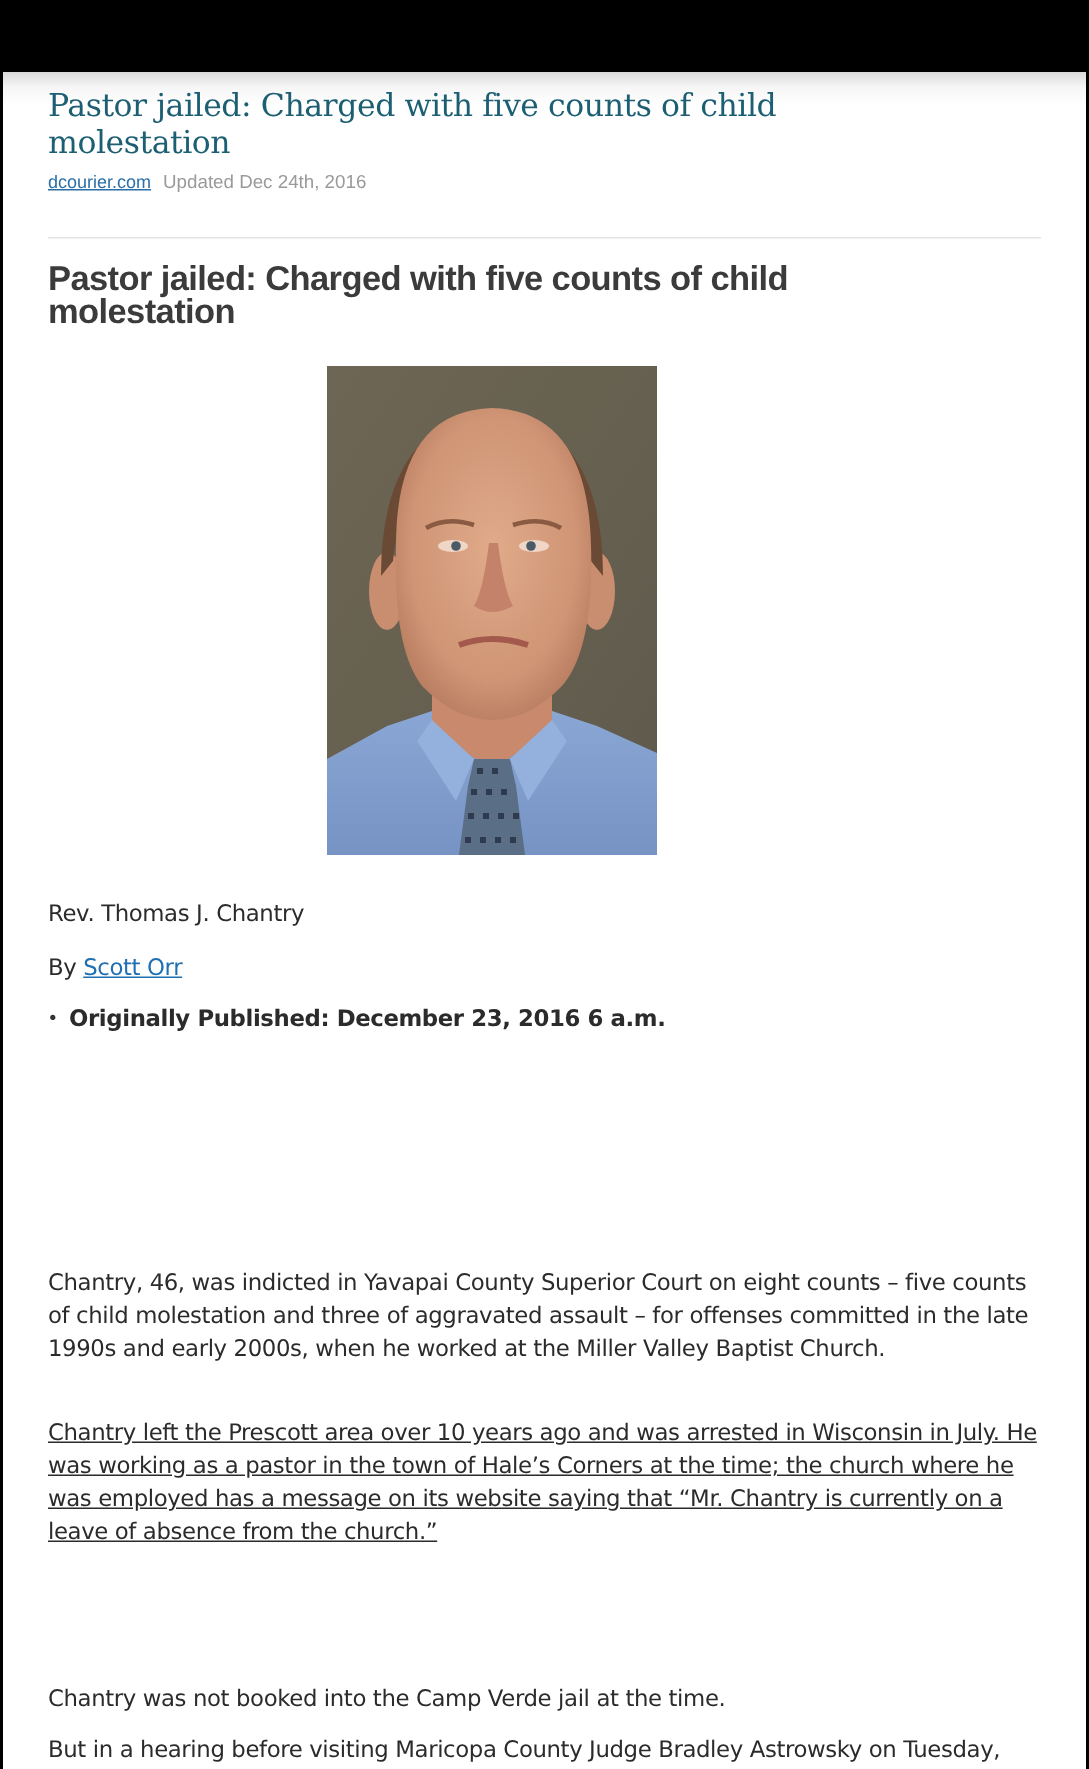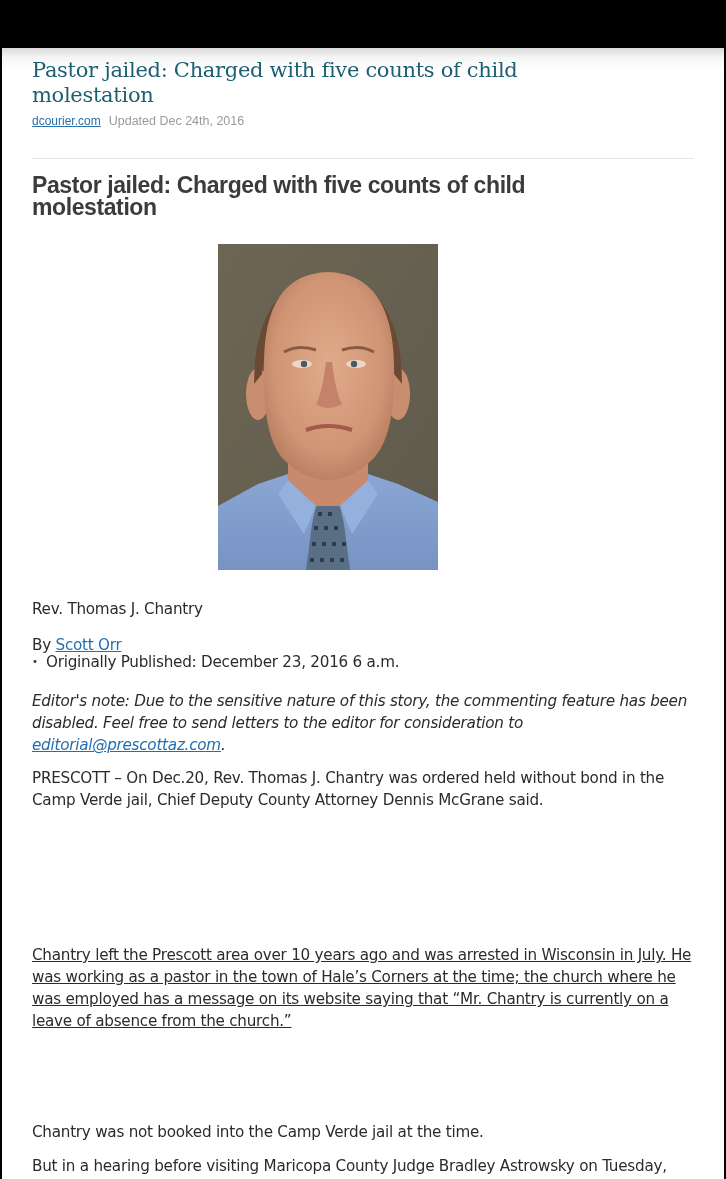--- a/index.html
+++ b/index.html
@@ -121,27 +121,23 @@
     </svg>
   </div>
 
   <div class="body-text" style="top:550px;">Rev. Thomas J. Chantry</div>
 
   <div class="body-text" style="top:586px;">
     <span>By</span>
     <a>Scott Orr</a>
   </div>
 
-  <div class="body-text" style="top:603px;">
+  <div class="body-text" style="top:620px;font-weight:bold;">
     <span class="bullet">•</span><span>Originally Published: December 23, 2016 6 a.m.</span>
   </div>
 
-  <div class="body-text italic" style="top:642px; width:668px;">
-    <span>Editor's note: Due to the sensitive nature of this story, the commenting feature has been disabled. Feel free to send letters to the editor for consideration to</span>
-    <a>editorial@prescottaz.com</a><span>.</span>
-  </div>
 
-  <p class="body-text" style="top:719px; width:660px;">PRESCOTT – On Dec.20, Rev. Thomas J. Chantry was ordered held without bond in the Camp Verde jail, Chief Deputy County Attorney Dennis McGrane said.</p>
+  <p class="body-text" style="top:796px; width:668px;">Chantry, 46, was indicted in Yavapai County Superior Court on eight counts – five counts of child molestation and three of aggravated assault – for offenses committed in the late 1990s and early 2000s, when he worked at the Miller Valley Baptist Church.</p>
   <p class="body-text" style="top:896px; width:672px;text-decoration:underline;">Chantry left the Prescott area over 10 years ago and was arrested in Wisconsin in July. He was working as a pastor in the town of Hale’s Corners at the time; the church where he was employed has a message on its website saying that “Mr. Chantry is currently on a leave of absence from the church.”</p>
   <p class="body-text" style="top:1107px; width:665px;">But in a hearing before visiting Maricopa County Judge Bradley Astrowsky on Tuesday, Chantry was sent to the county jail, “determined to be non-bondable,” McGrane said.</p>
   <p class="body-text" style="top:1073px;">Chantry was not booked into the Camp Verde jail at the time.</p>
 
 </div>
 
 </body></html>

